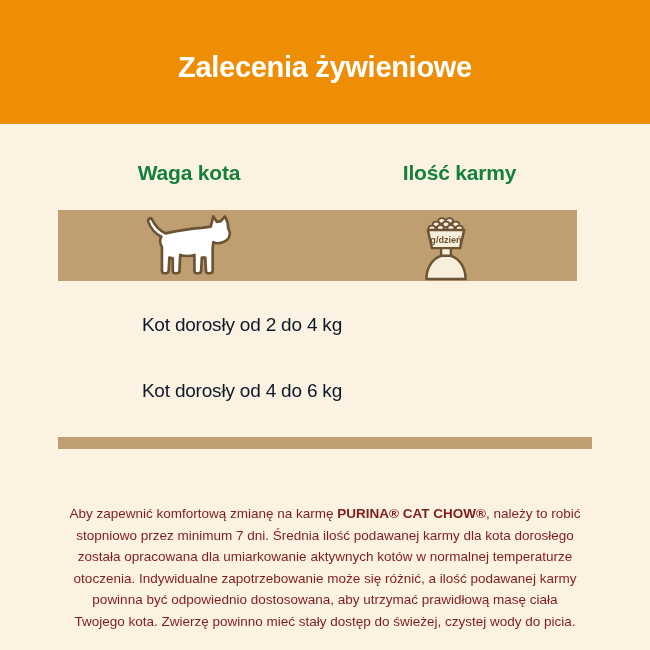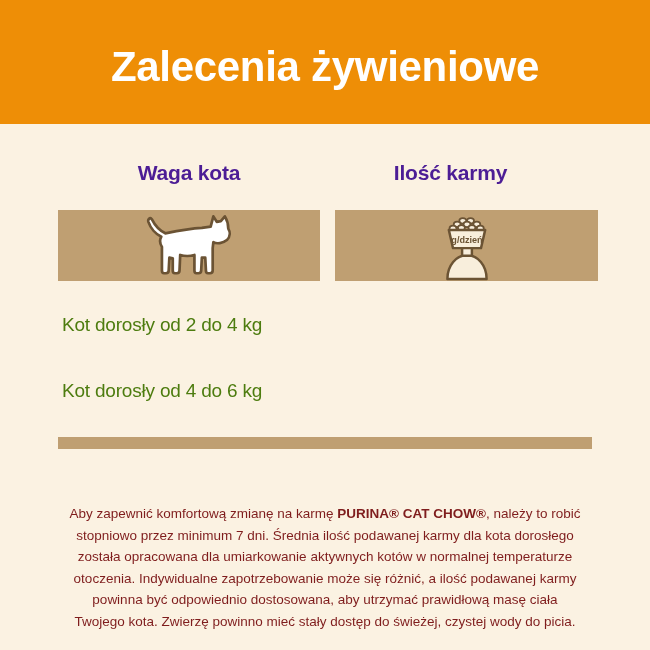--- a/index.html
+++ b/index.html
@@ -8,38 +8,38 @@
     background:#FBF2E2; overflow:hidden;
     font-family:"Liberation Sans", sans-serif;
   }
   .banner {
     position:absolute; top:0; left:0; width:650px; height:124px;
     background:#EE8E06;
     display:flex; align-items:center; justify-content:center;
   }
   .banner h1 {
     margin:4px; padding-top:10px;
-    color:#FFFFFF; font-size:42px; font-weight:bold; letter-spacing:-0.3px;
+    color:#FFFFFF; font-size:29px; font-weight:bold; letter-spacing:-0.3px;
   }
   .col-header {
     position:absolute; top:160px; height:26px; line-height:26px;
-    font-size:21px; font-weight:bold; color:#4c1d95; text-align:center;
+    font-size:21px; font-weight:bold; color:#15803d; text-align:center;
     letter-spacing:-0.2px;
   }
   .col-header.left  { left:58px;  width:262px; }
-  .col-header.right { left:319px; width:263px; }
+  .col-header.right { left:328px; width:263px; }
   .band {
     position:absolute; top:210px; height:71px; background:#BF9F72;
     display:flex; align-items:center; justify-content:center;
   }
   .band.left  { left:58px;  width:262px; }
-  .band.right { left:335px; width:263px; }
+  .band.right { left:314px; width:263px; }
   .cell {
     position:absolute; height:26px; line-height:26px;
-    font-size:19px; color:#4d7c0f; text-align:left; letter-spacing:-0.2px;
+    font-size:19px; color:#0f172a; text-align:right; letter-spacing:-0.2px;
   }
   .cell.weight { left:62px;  width:280px; }
   .cell.amount { left:329px; width:263px; }
   .row1 { top:312px; }
   .row2 { top:378px; }
   .divider {
     position:absolute; top:437px; left:58px; width:534px; height:12px;
     background:#BF9F72;
   }
   .note {

